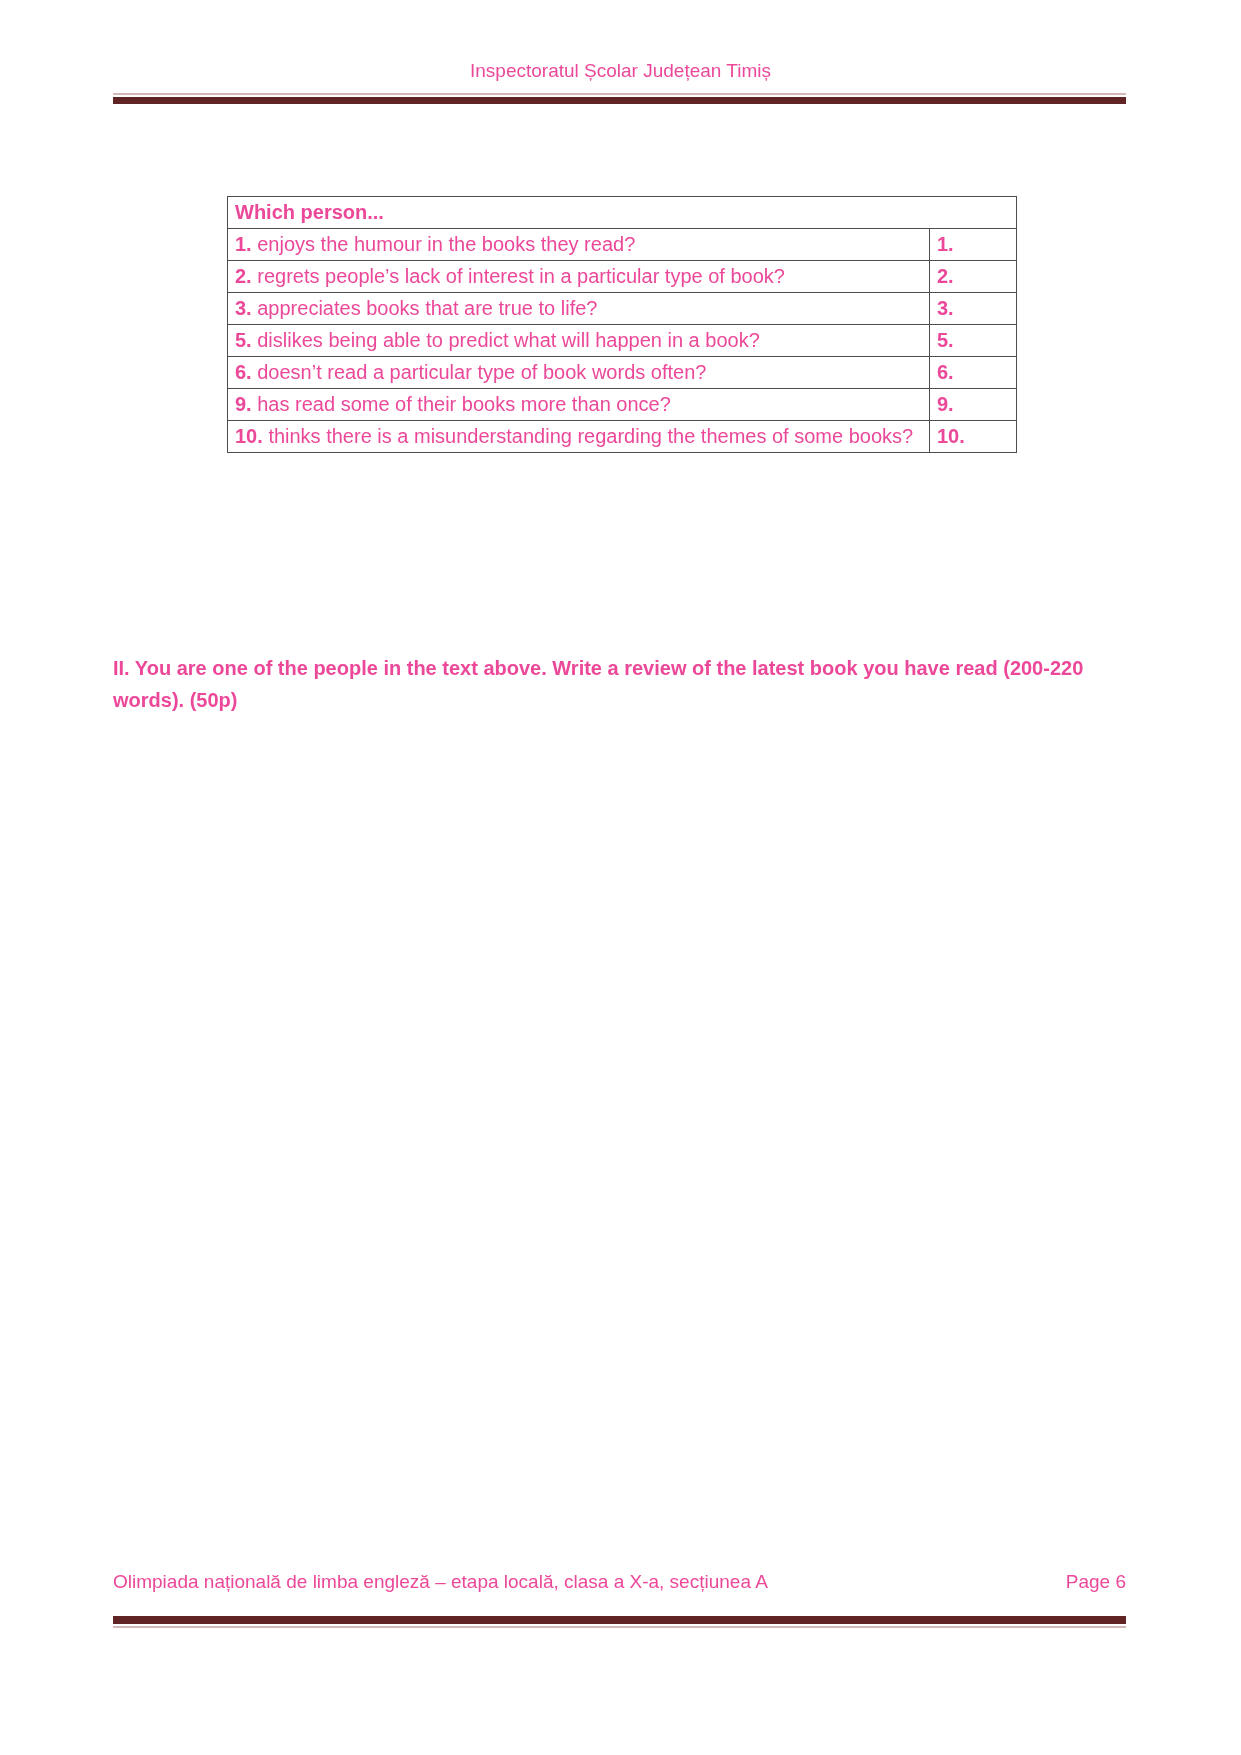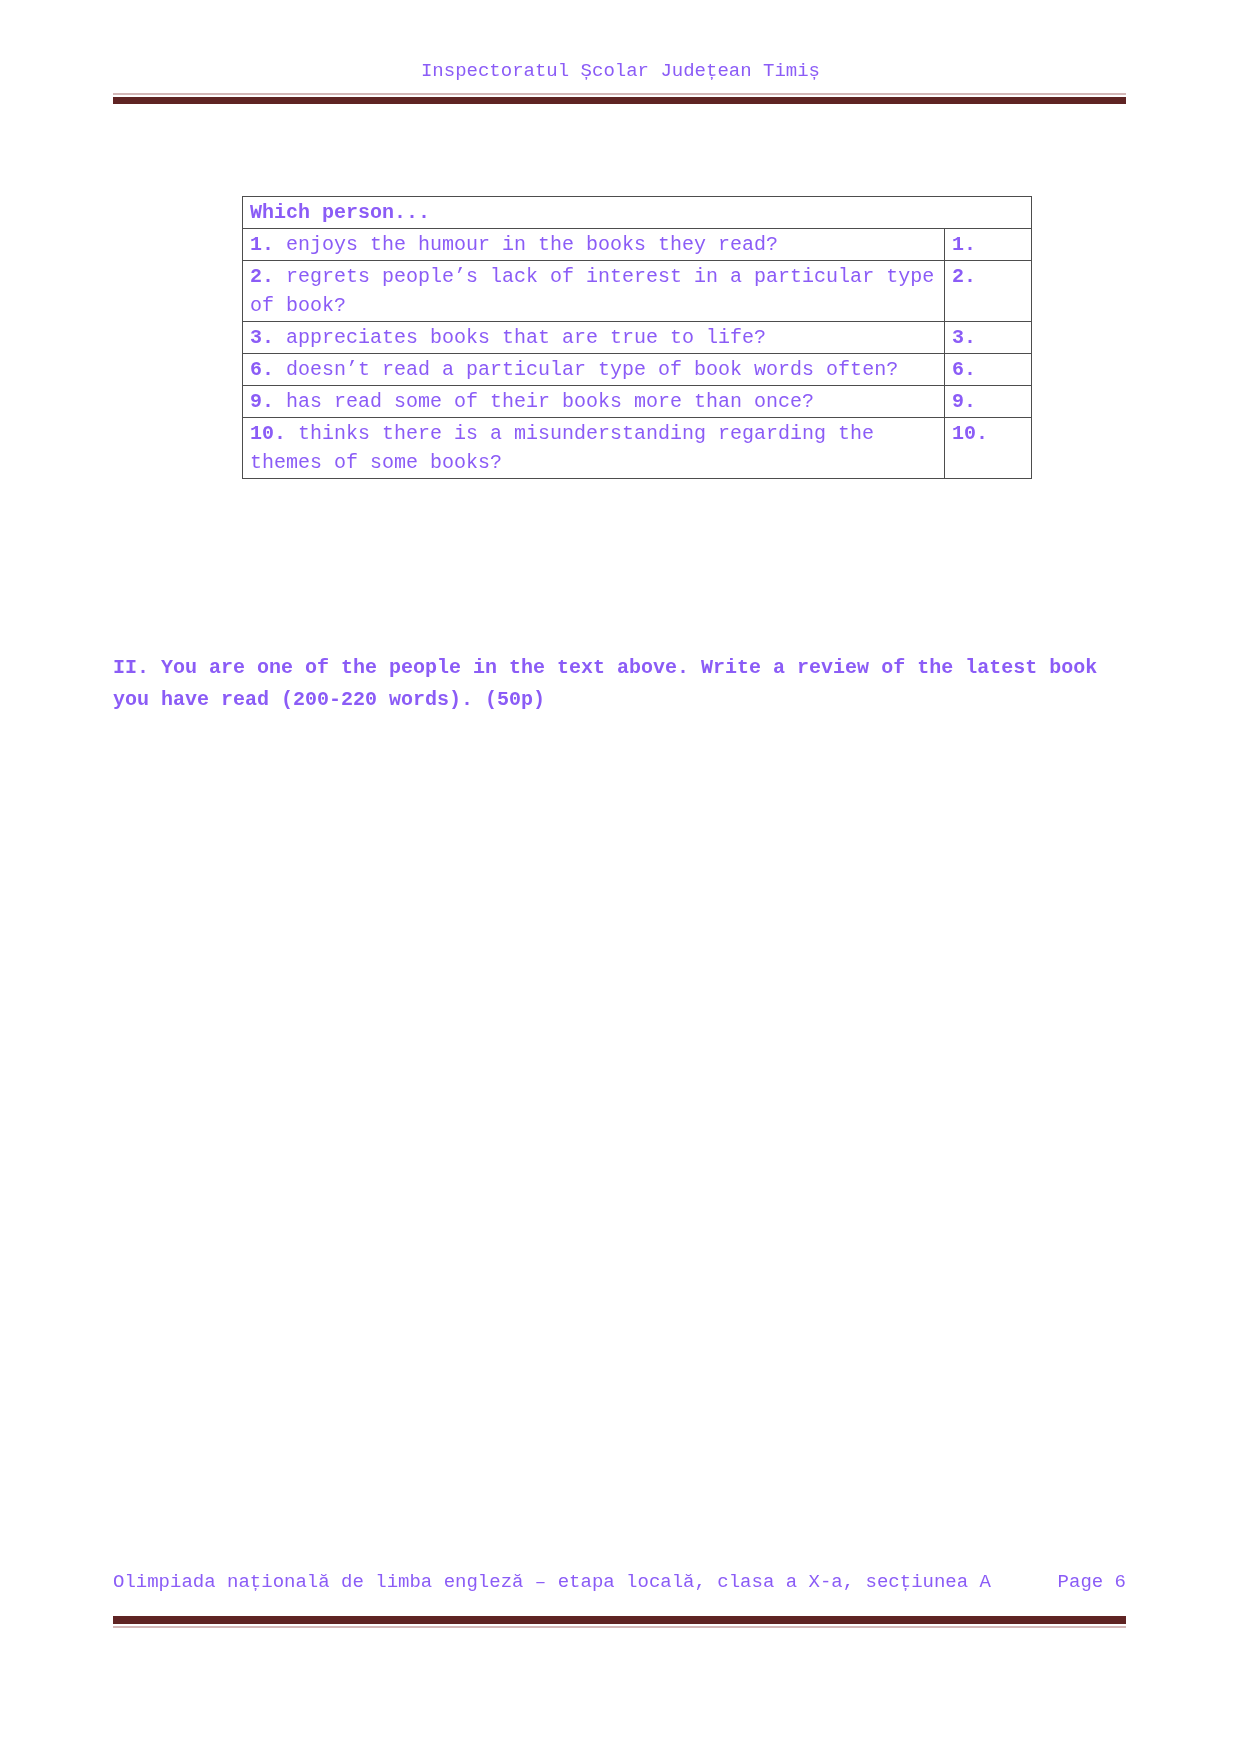--- a/index.html
+++ b/index.html
@@ -2,22 +2,22 @@
 <html><head>
 <meta charset="utf-8">
 <style>
   * { margin: 0; padding: 0; box-sizing: border-box; }
   html, body { background: #ffffff; }
   .page {
     position: relative;
     width: 1241px;
     height: 1755px;
     background: #ffffff;
-    font-family: Liberation Mono, monospace;
-    color: #8b5cf6;
+    font-family: Liberation Sans, sans-serif;
+    color: #ec4899;
     overflow: hidden;
   }
   .header-title {
     position: absolute;
     top: 60px; left: 0;
     width: 100%;
     text-align: center;
     font-size: 19px;
   }
   .rule { position: absolute; left: 113px; width: 1013px; }
@@ -26,21 +26,20 @@
   .rule-header .thick { height: 7px; background: #5f2423; }
   .rule-footer { top: 1616px; }
   .rule-footer .thick { height: 8px; background: #5f2423; margin-bottom: 2px; }
   .rule-footer .thin  { height: 2px; background: #d4b8b8; }
   table.wp {
     position: absolute;
     left: 227px; top: 196px;
     width: 789px;
     border-collapse: collapse;
     table-layout: fixed;
-    margin-left: 15px;
   }
   .wp th, .wp td {
     border: 1px solid #4d4d4d;
     font-size: 20px;
     line-height: 29px;
     padding: 1px 7px;
     vertical-align: top;
     text-align: left;
     overflow: hidden;
   }
@@ -92,20 +91,24 @@
       </tr>
       <tr>
         <td class="q"><b>2.</b> <span>regrets people’s lack of interest in a particular type of book?</span></td>
         <td class="a">2.</td>
       </tr>
       <tr>
         <td class="q"><b>3.</b> <span>appreciates books that are true to life?</span></td>
         <td class="a">3.</td>
       </tr>
       <tr>
+        <td class="q"><b>5.</b> <span>dislikes being able to predict what will happen in a book?</span></td>
+        <td class="a">5.</td>
+      </tr>
+      <tr>
         <td class="q"><b>6.</b> <span>doesn’t read a particular type of book words often?</span></td>
         <td class="a">6.</td>
       </tr>
       <tr>
         <td class="q"><b>9.</b> <span>has read some of their books more than once?</span></td>
         <td class="a">9.</td>
       </tr>
       <tr>
         <td class="q"><b>10.</b> <span>thinks there is a misunderstanding regarding the themes of some books?</span></td>
         <td class="a">10.</td>

